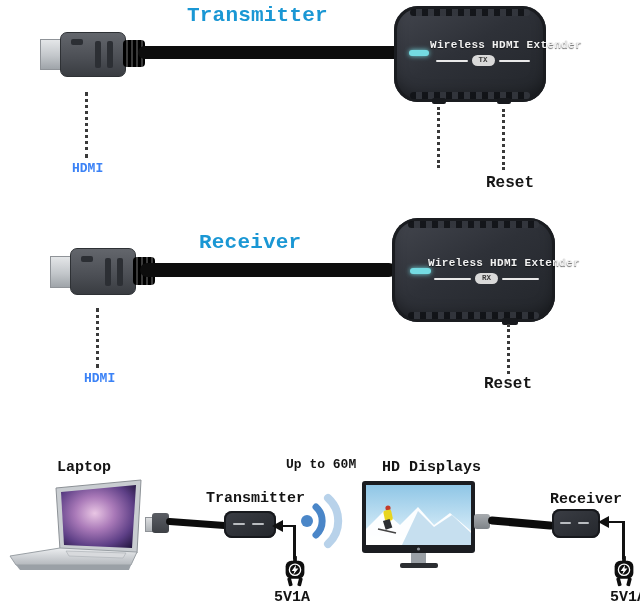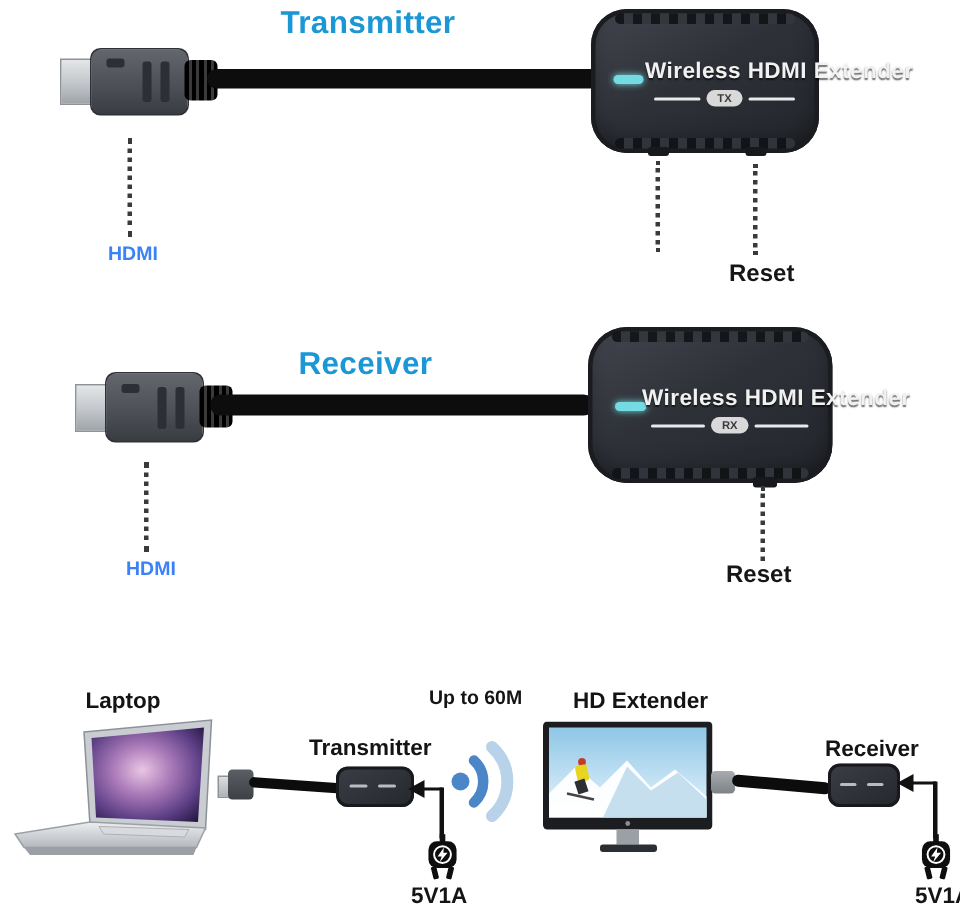--- a/index.html
+++ b/index.html
@@ -1,18 +1,18 @@
 <!DOCTYPE html>
 <html style="--accent: #1a97d4; --led: #74dbe2; --wifi-inner: #4a86c8; --wifi-outer: #b8d2ea; --device-body: #2e3138; --label-text: #141414;"><head>
 <meta charset="utf-8">
 <style>
   html,body{margin:0;padding:0;background:#fff;}
   #stage{
     position:relative;width:640px;height:607px;background:#fff;overflow:hidden;
-    font-family:Liberation Sans, sans-serif;color:#111;
+    font-family:Liberation Mono, monospace;color:#111;
   }
   .abs{position:absolute;}
   
   .sec-title{font-size:21px;font-weight:bold;color:var(--accent);letter-spacing:.2px;white-space:nowrap;}
   .part-label{font-size:16px;font-weight:bold;color:#161616;white-space:nowrap;}
   .hdmi-label{font-size:13px;font-weight:600;color:#3b82f6;white-space:nowrap;}
   .diagram-label{font-size:15px;font-weight:bold;color:#141414;white-space:nowrap;}
   .dist-label{font-size:13px;font-weight:bold;color:#141414;white-space:nowrap;}
   .power-label{font-size:15px;font-weight:bold;color:#141414;white-space:nowrap;}
   
@@ -20,21 +20,21 @@
   
   .device{
     background:linear-gradient(150deg,#43464e 0%,#2e3138 45%,#22252a 100%);
     border-radius:24px;box-shadow:inset 0 0 0 3px #1a1c20, inset 0 -8px 14px rgba(0,0,0,.35);
   }
   .ridge{position:absolute;left:16px;right:16px;height:7px;border-radius:4px;
     background:repeating-linear-gradient(90deg,#101216 0 6px,#33363d 6px 12px);opacity:.9;}
   .ridge.top{top:3px;} .ridge.bottom{bottom:3px;}
   .led{position:absolute;border-radius:4px;background:var(--led);box-shadow:0 0 5px var(--led);}
   .dev-center{position:absolute;left:36px;right:10px;text-align:center;}
-  .dev-title{font-size:15px;font-weight:bold;color:#f1f1f1;letter-spacing:.3px;white-space:nowrap;
+  .dev-title{font-size:11px;font-weight:bold;color:#f1f1f1;letter-spacing:.3px;white-space:nowrap;
     text-shadow:0 1px 1px rgba(0,0,0,.6);}
   .dev-linerow{display:flex;align-items:center;gap:4px;margin-top:4px;padding:0 6px;}
   .dev-linerow .line{flex:1;height:2px;background:#e9e9e9;border-radius:1px;}
   .dev-badge{font-size:7.5px;font-weight:bold;color:#3a3a3a;background:#d9d9d9;
     border-radius:8px;padding:1px 7px;line-height:9px;}
   .btn-nub{position:absolute;background:#17191d;border-radius:2px;}
   
   .conn-tip{background:linear-gradient(180deg,#e4e6e8,#c2c6ca 55%,#9fa4a9);border:1px solid #8f9398;}
   .conn-body{background:linear-gradient(180deg,#63666c,#4b4e54 60%,#393c41);border-radius:7px;
     border:1px solid #2e3135;}
@@ -175,21 +175,21 @@
   <div class="abs power-label" style="left:274px;top:589px;">5V1A</div>
 
   <div class="abs dist-label" style="left:286px;top:457px;">Up to 60M</div>
 
   <svg class="abs" style="left:299px;top:493px;" width="52" height="57" viewBox="0 0 52 57">
     <circle cx="8" cy="28" r="6" fill="var(--wifi-inner)"></circle>
     <path d="M 17 14 A 19 19 0 0 1 17 42" fill="none" stroke="var(--wifi-inner)" stroke-width="7" stroke-linecap="round"></path>
     <path d="M 29 5 A 31 31 0 0 1 29 51" fill="none" stroke="var(--wifi-outer)" stroke-width="8" stroke-linecap="round"></path>
   </svg>
 
-  <div class="abs diagram-label" style="left:382px;top:459px;">HD Extender</div>
+  <div class="abs diagram-label" style="left:382px;top:459px;">HD Displays</div>
 
   <svg class="abs" style="left:362px;top:481px;" width="113" height="88" viewBox="0 0 113 88">
     <defs>
       <linearGradient id="sky" x1="0" y1="0" x2="0" y2="1">
         <stop offset="0%" stop-color="#8fc6e6"></stop>
         <stop offset="100%" stop-color="#e8f5fc"></stop>
       </linearGradient>
     </defs>
     <rect x="0" y="0" width="113" height="72" rx="3" fill="#1b1d21"></rect>
     <rect x="4" y="4" width="105" height="60" fill="url(#sky)"></rect>

